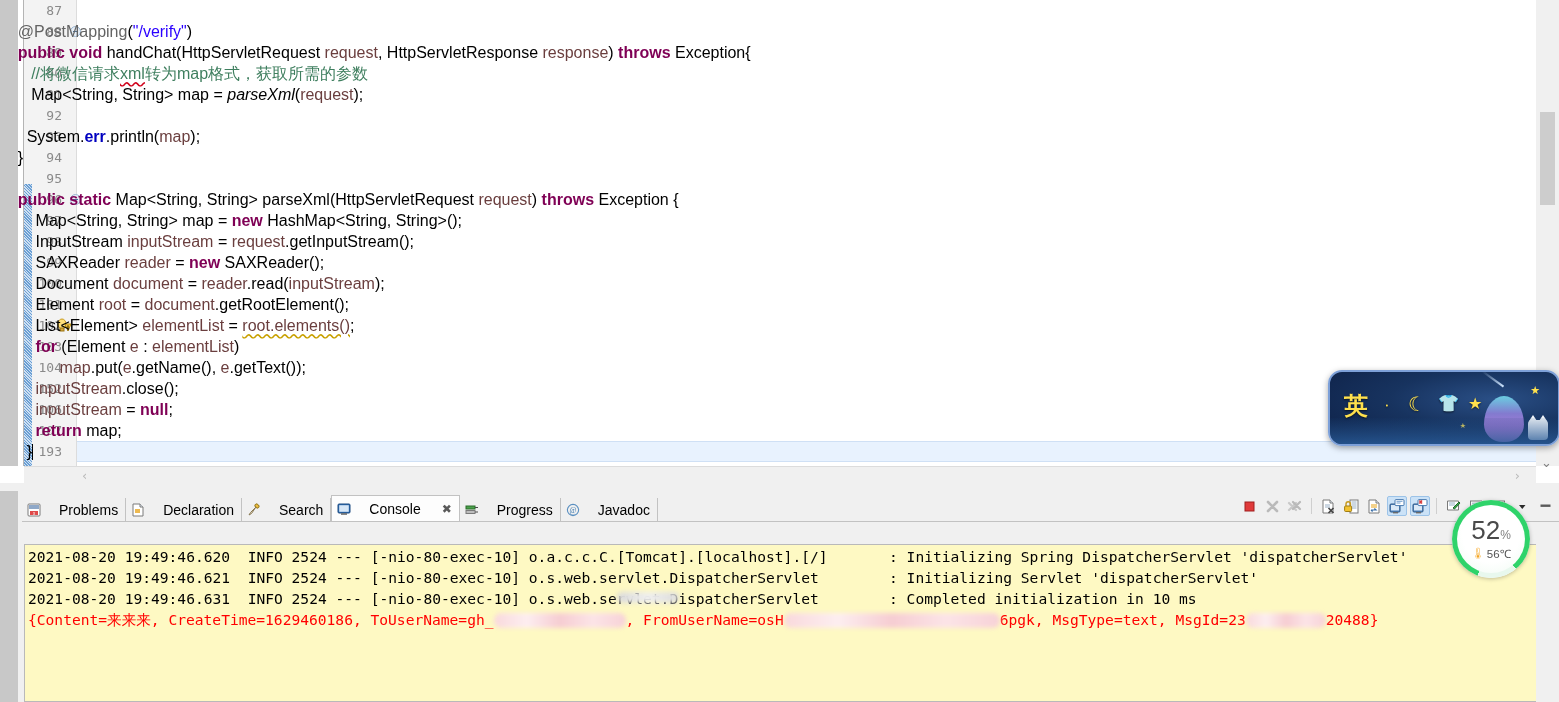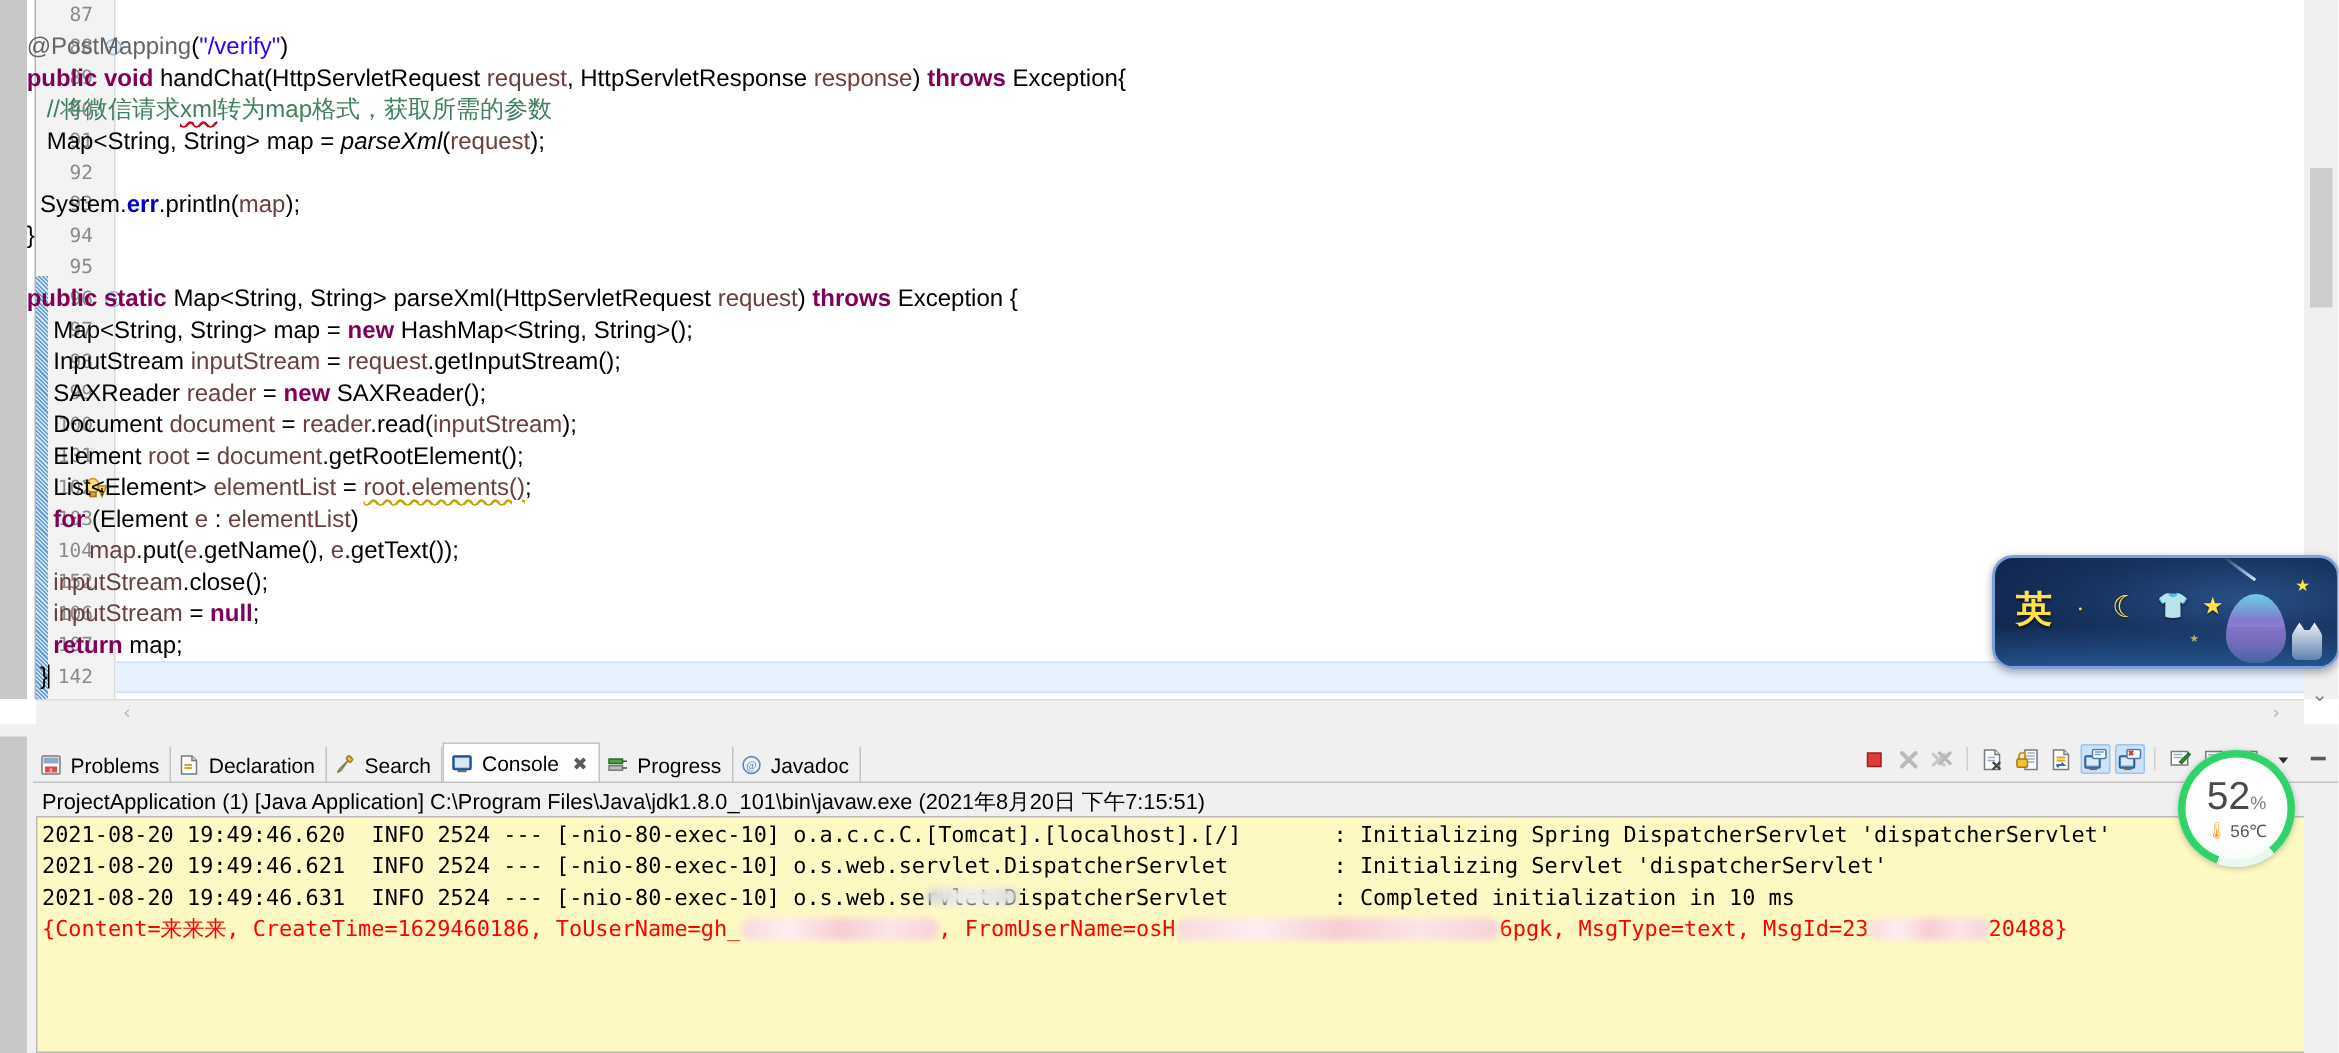--- a/index.html
+++ b/index.html
@@ -61,21 +61,21 @@
   .ed-vchev{position:absolute;left:1541px;top:455px;color:#808080;font-size:13px;}
 
   
   .mid-sep{position:absolute;left:0;top:483px;width:1559px;height:8px;background:#f0f0f0;}
 
   
   .panel{position:absolute;left:0;top:491px;width:1559px;height:211px;background:#f0f0f0;}
   .panel-rail{position:absolute;left:0;top:0;width:18px;height:211px;background:#c8c8c8;}
 
   .tabbar{position:absolute;left:22px;top:6px;height:25px;display:flex;align-items:flex-end;}
-  .tab{display:flex;align-items:center;gap:6px;height:24px;padding:0 7px 0 5px;font-size:14px;color:#000;
+  .tab{display:flex;align-items:center;gap:18px;height:24px;padding:0 7px 0 5px;font-size:14px;color:#000;
      border-right:1px solid #c2c2c2;background:transparent;}
   .tab.active{background:#fdfdfd;border:1px solid #c2c2c2;border-bottom:1px solid #fdfdfd;height:25px;}
   .tab .x{color:#5a5a5a;font-size:12px;margin-left:3px;}
   .tabline{position:absolute;left:22px;top:30px;width:1537px;height:1px;background:#c2c2c2;}
 
   .console-title{position:absolute;left:28px;top:525px;font-size:14.5px;color:#000;white-space:nowrap;}
 
   .console-body{position:absolute;left:24px;top:53px;width:1512px;height:158px;background:#fef9c3;
      border:1px solid #b9b9b9;border-right:none;box-sizing:border-box;overflow:hidden;}
   .log{position:absolute;left:3px;white-space:pre;font-family:"DejaVu Sans Mono","Liberation Mono",monospace;
@@ -181,21 +181,21 @@
         <div class="line" style="top: 336px; left: 0px;"><span class="plain">        </span><span class="kw">for</span><span class="plain"> (Element </span><span class="prm">e</span><span class="plain"> : </span><span class="prm">elementList</span><span class="plain">)</span></div>
         <div class="lnum" style="top: 357px;">104</div>
         <div class="line" style="top: 357px; left: 24px;"><span class="plain">        </span><span class="prm">map</span><span class="plain">.put(</span><span class="prm">e</span><span class="plain">.getName(), </span><span class="prm">e</span><span class="plain">.getText());</span></div>
         <div class="lnum" style="top: 378px;">152</div>
         <div class="line" style="top: 378px; left: 0px;"><span class="plain">        </span><span class="prm">inputStream</span><span class="plain">.close();</span></div>
         <div class="lnum" style="top: 399px;">106</div>
         <div class="line" style="top: 399px; left: 0px;"><span class="plain">        </span><span class="prm">inputStream</span><span class="plain"> = </span><span class="kw">null</span><span class="plain">;</span></div>
         <div class="lnum" style="top: 420px;">107</div>
         <div class="line" style="top: 420px; left: 0px;"><span class="plain">        </span><span class="kw">return</span><span class="plain"> map;</span></div>
         <div class="hl-line" style="top: 441px;"></div>
-        <div class="lnum" style="top: 441px;">142</div>
+        <div class="lnum" style="top: 441px;">193</div>
         <div class="line" style="top: 441px; left: 0px;"><span class="plain">      </span><span class="plain">}</span><span class="caret"></span></div>
       </div>
 
     <div class="ed-hscroll">
       <span class="arrowL">‹</span>
       <span class="arrowR">›</span>
     </div>
     <div class="ed-vscroll"></div>
     <div class="ed-vthumb"></div>
     <div class="ed-vchev">⌄</div>
@@ -367,21 +367,20 @@
           <div class="log info" style="top: 1px;"><span>2021-08-20 19:49:46.620  INFO 2524 --- [-nio-80-exec-10] o.a.c.c.C.[Tomcat].[localhost].[/]       : Initializing Spring DispatcherServlet 'dispatcherServlet'</span></div>
           <div class="log info" style="top: 22px;"><span>2021-08-20 19:49:46.621  INFO 2524 --- [-nio-80-exec-10] o.s.web.servlet.DispatcherServlet        : Initializing Servlet 'dispatcherServlet'</span></div>
           <div class="log info" style="top: 43px;"><span>2021-08-20 19:49:46.631  INFO 2524 --- [-nio-80-exec-10] o.s.web.servlet.DispatcherServlet        : Completed initialization in 10 ms</span></div>
           <div class="log err" style="top: 64px;"><span>{Content=来来来, CreateTime=1629460186, ToUserName=gh_</span><span class="redact" style="width: 132px; height: 15px;"></span><span>, FromUserName=osH</span><span class="redact" style="width: 216px; height: 15px;"></span><span>6pgk, MsgType=text, MsgId=23</span><span class="redact" style="width: 80px; height: 15px;"></span><span>20488}</span></div>
           <span class="redact-gray" style="position: absolute; left: 592px; top: 47px; width: 62px; height: 11px;"></span>
         </div>
     </div>
     <div class="panel-vscroll"></div>
   </div>
 
-  <div class="console-title">ProjectApplication (1) [Java Application] C:\Program Files\Java\jdk1.8.0_101\bin\javaw.exe (2021年8月20日 下午7:15:51)</div>
 
   <div class="ime">
     <div class="shoot"></div>
     <div class="girl"></div>
     <div class="cat"></div>
     <span class="star" style="right:18px;top:12px;">★</span>
     <span class="star" style="right:92px;bottom:14px;font-size:7px;">★</span>
     <div class="grass"></div>
     <div class="ch">英</div>
     <span class="gl" style="left:55px;top:22px;font-size:14px;">‧</span>

